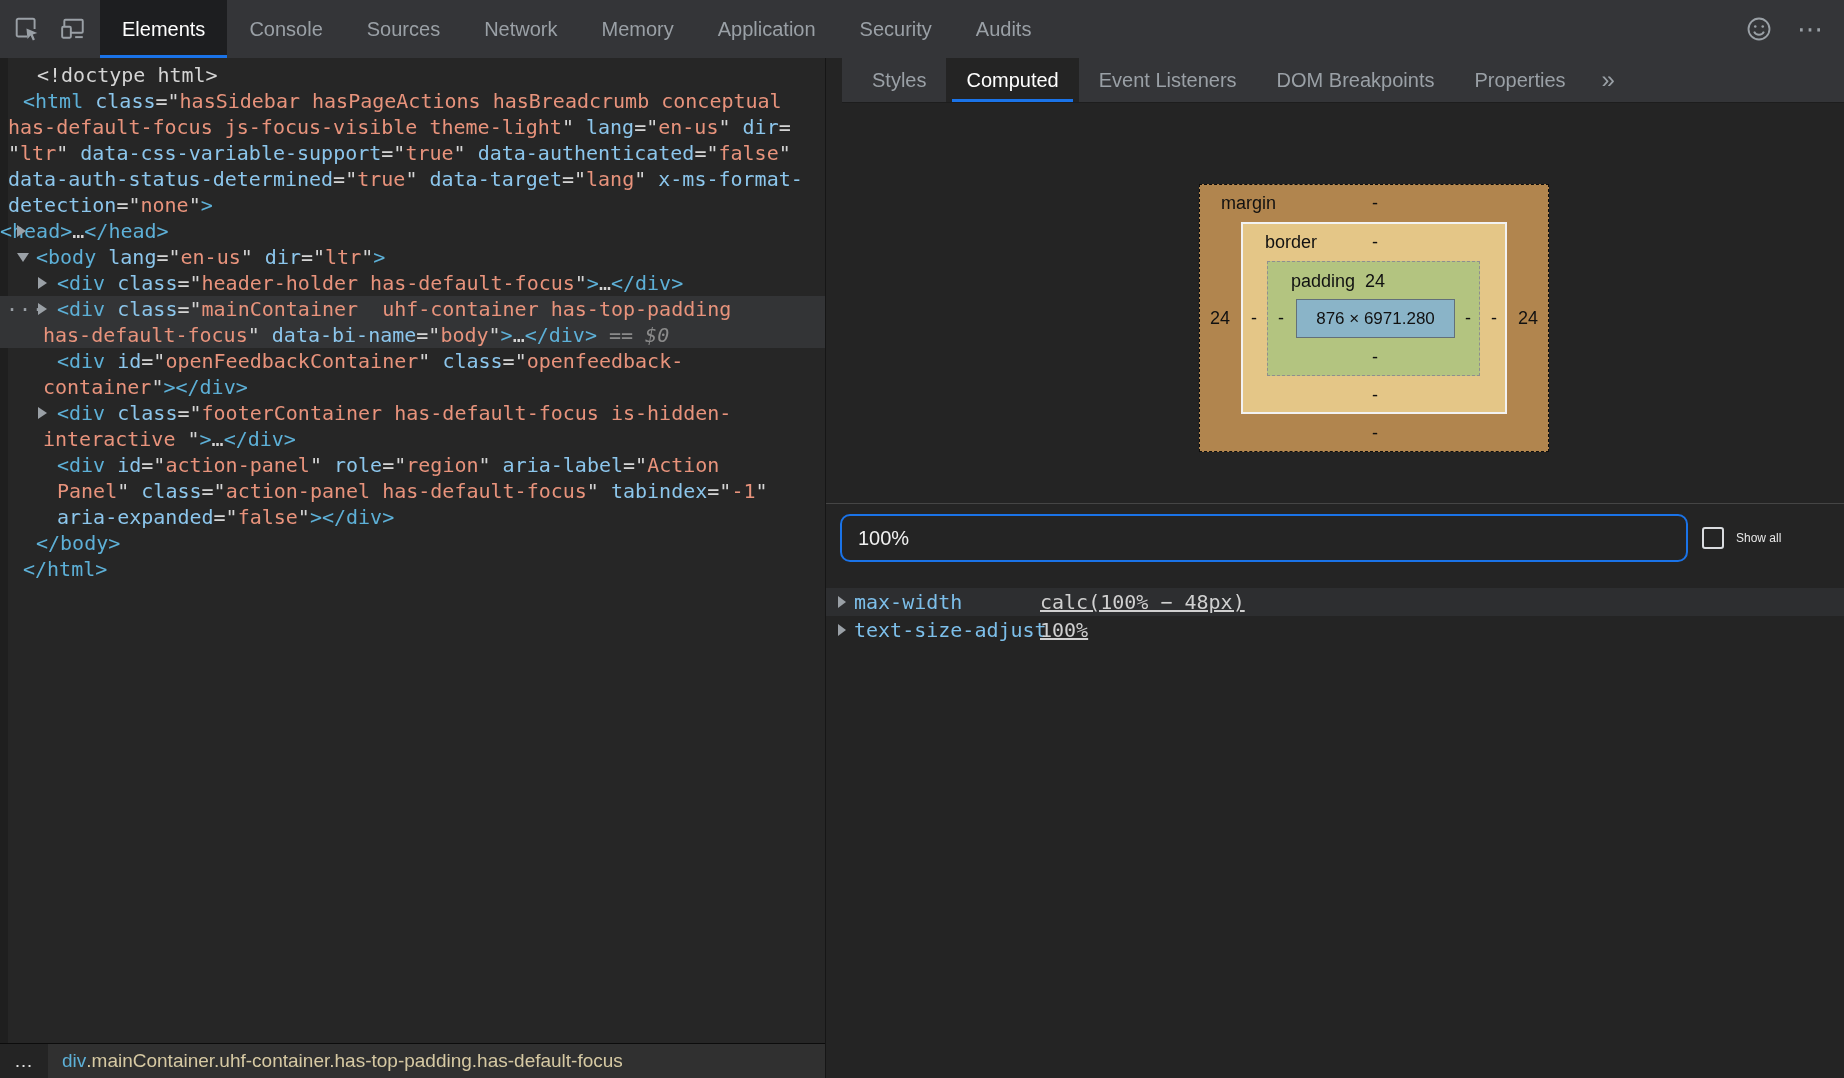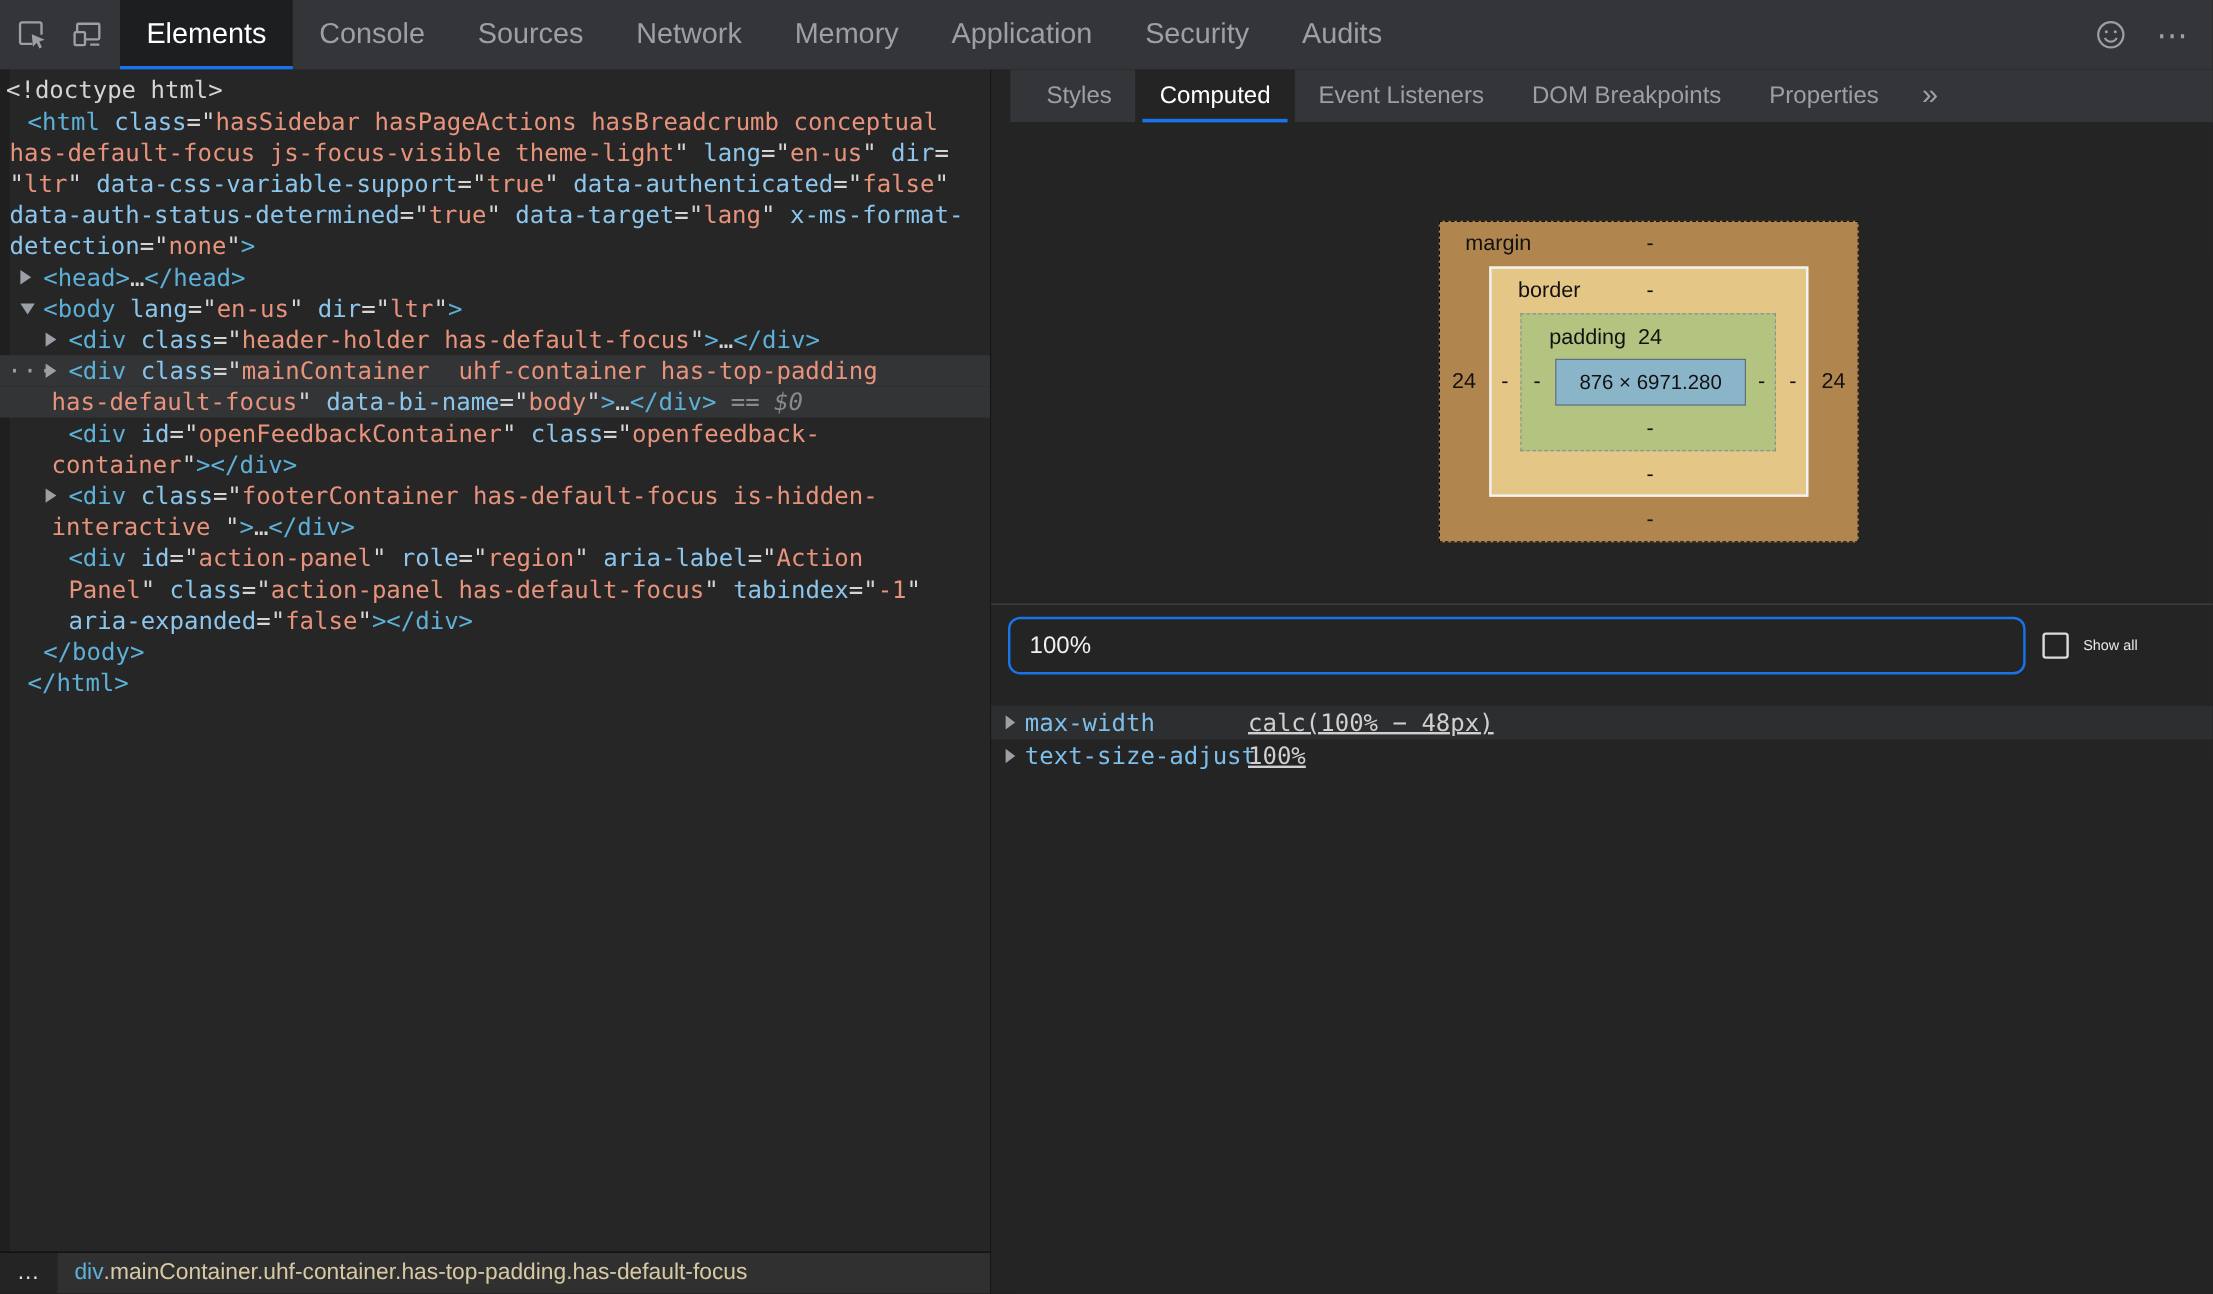--- a/index.html
+++ b/index.html
@@ -7,21 +7,21 @@
               font-family:"Liberation Sans", sans-serif; }
   .devtools { position:relative; width:1844px; height:1078px; background:#242424; }
 
   
   .toolbar { position:absolute; left:0; top:0; width:1844px; height:58px;
              background:var(--toolbar_bg); display:flex; align-items:stretch; }
   .tb-icons { display:flex; align-items:center; padding-left:10px; gap:12px; }
   .tb-icon { width:34px; height:34px; display:flex; align-items:center; justify-content:center;
              color:var(--icon_gray); }
   .main-tabs { display:flex; align-items:stretch; margin-left:10px; }
-  .main-tab { display:flex; align-items:center; padding:0 22px; font-size:24px;
+  .main-tab { display:flex; align-items:center; padding:0 22px; font-size:20px;
               color:var(--tab_inactive); position:relative; cursor:default; }
   .main-tab.active { background:var(--active_tab_bg); color:#ffffff; }
   .main-tab.active::after { content:""; position:absolute; left:0; right:0; bottom:0;
               height:3px; background:var(--accent); }
   .tb-right { margin-left:auto; display:flex; align-items:center; gap:18px; padding-right:16px; }
   .dots-icon { color:var(--icon_gray); font-size:26px; letter-spacing:2px; line-height:1; }
 
   
   .left-panel { position:absolute; left:0; top:58px; width:825px; height:1020px;
                 background:#262626; }
@@ -152,27 +152,27 @@
           <path d="M7.8 14.2 a4.6 4.6 0 0 0 8.4 0"></path>
         </svg>
       </div>
       <div class="tb-icon dots-icon">⋯</div>
     </div>
   </div>
 
   <div class="left-panel">
     <div class="code-gutter"></div>
     <div class="code" id="code">
-        <div class="code-line" style="padding-left: 5px;"><span class="seg-p">&lt;!doctype html&gt;</span></div>
+        <div class="code-line" style="padding-left: 37px;"><span class="seg-p">&lt;!doctype html&gt;</span></div>
         <div class="code-line" style="padding-left: 23px;"><span class="seg-t">&lt;html</span><span class="seg-p"> </span><span class="seg-a">class</span><span class="seg-p">="</span><span class="seg-v">hasSidebar hasPageActions hasBreadcrumb conceptual</span></div>
         <div class="code-line" style="padding-left: 8px;"><span class="seg-v">has-default-focus js-focus-visible theme-light</span><span class="seg-p">" </span><span class="seg-a">lang</span><span class="seg-p">="</span><span class="seg-v">en-us</span><span class="seg-p">" </span><span class="seg-a">dir</span><span class="seg-p">=</span></div>
         <div class="code-line" style="padding-left: 8px;"><span class="seg-p">"</span><span class="seg-v">ltr</span><span class="seg-p">" </span><span class="seg-a">data-css-variable-support</span><span class="seg-p">="</span><span class="seg-v">true</span><span class="seg-p">" </span><span class="seg-a">data-authenticated</span><span class="seg-p">="</span><span class="seg-v">false</span><span class="seg-p">"</span></div>
         <div class="code-line" style="padding-left: 8px;"><span class="seg-a">data-auth-status-determined</span><span class="seg-p">="</span><span class="seg-v">true</span><span class="seg-p">" </span><span class="seg-a">data-target</span><span class="seg-p">="</span><span class="seg-v">lang</span><span class="seg-p">" </span><span class="seg-a">x-ms-format-</span></div>
         <div class="code-line" style="padding-left: 8px;"><span class="seg-a">detection</span><span class="seg-p">="</span><span class="seg-v">none</span><span class="seg-p">"</span><span class="seg-t">&gt;</span></div>
-        <div class="code-line" style="padding-left: 36px;"><span class="tree-arrow r" style="left: 17px;"></span><span class="seg-t">&lt;head&gt;</span><span class="seg-e">…</span><span class="seg-t">&lt;/head&gt;</span></div>
+        <div class="code-line" style=""><span class="tree-arrow r" style="left: 17px;"></span><span class="seg-t">&lt;head&gt;</span><span class="seg-e">…</span><span class="seg-t">&lt;/head&gt;</span></div>
         <div class="code-line" style="padding-left: 36px;"><span class="tree-arrow d" style="left: 17px;"></span><span class="seg-t">&lt;body</span><span class="seg-p"> </span><span class="seg-a">lang</span><span class="seg-p">="</span><span class="seg-v">en-us</span><span class="seg-p">" </span><span class="seg-a">dir</span><span class="seg-p">="</span><span class="seg-v">ltr</span><span class="seg-p">"</span><span class="seg-t">&gt;</span></div>
         <div class="code-line" style="padding-left: 57px;"><span class="tree-arrow r" style="left: 38px;"></span><span class="seg-t">&lt;div</span><span class="seg-p"> </span><span class="seg-a">class</span><span class="seg-p">="</span><span class="seg-v">header-holder has-default-focus</span><span class="seg-p">"</span><span class="seg-t">&gt;</span><span class="seg-e">…</span><span class="seg-t">&lt;/div&gt;</span></div>
         <div class="code-line sel" style="padding-left: 57px;"><span class="tree-arrow r" style="left: 38px;"></span><span class="gutter-dots">···</span><span class="seg-t">&lt;div</span><span class="seg-p"> </span><span class="seg-a">class</span><span class="seg-p">="</span><span class="seg-v">mainContainer  uhf-container has-top-padding</span></div>
         <div class="code-line sel" style="padding-left: 43px;"><span class="seg-v">has-default-focus</span><span class="seg-p">" </span><span class="seg-a">data-bi-name</span><span class="seg-p">="</span><span class="seg-v">body</span><span class="seg-p">"</span><span class="seg-t">&gt;</span><span class="seg-e">…</span><span class="seg-t">&lt;/div&gt;</span><span class="seg-d"> == $0</span></div>
         <div class="code-line" style="padding-left: 57px;"><span class="seg-t">&lt;div</span><span class="seg-p"> </span><span class="seg-a">id</span><span class="seg-p">="</span><span class="seg-v">openFeedbackContainer</span><span class="seg-p">" </span><span class="seg-a">class</span><span class="seg-p">="</span><span class="seg-v">openfeedback-</span></div>
         <div class="code-line" style="padding-left: 43px;"><span class="seg-v">container</span><span class="seg-p">"</span><span class="seg-t">&gt;</span><span class="seg-t">&lt;/div&gt;</span></div>
         <div class="code-line" style="padding-left: 57px;"><span class="tree-arrow r" style="left: 38px;"></span><span class="seg-t">&lt;div</span><span class="seg-p"> </span><span class="seg-a">class</span><span class="seg-p">="</span><span class="seg-v">footerContainer has-default-focus is-hidden-</span></div>
         <div class="code-line" style="padding-left: 43px;"><span class="seg-v">interactive </span><span class="seg-p">"</span><span class="seg-t">&gt;</span><span class="seg-e">…</span><span class="seg-t">&lt;/div&gt;</span></div>
         <div class="code-line" style="padding-left: 57px;"><span class="seg-t">&lt;div</span><span class="seg-p"> </span><span class="seg-a">id</span><span class="seg-p">="</span><span class="seg-v">action-panel</span><span class="seg-p">" </span><span class="seg-a">role</span><span class="seg-p">="</span><span class="seg-v">region</span><span class="seg-p">" </span><span class="seg-a">aria-label</span><span class="seg-p">="</span><span class="seg-v">Action</span></div>
         <div class="code-line" style="padding-left: 57px;"><span class="seg-v">Panel</span><span class="seg-p">" </span><span class="seg-a">class</span><span class="seg-p">="</span><span class="seg-v">action-panel has-default-focus</span><span class="seg-p">" </span><span class="seg-a">tabindex</span><span class="seg-p">="</span><span class="seg-v">-1</span><span class="seg-p">"</span></div>

